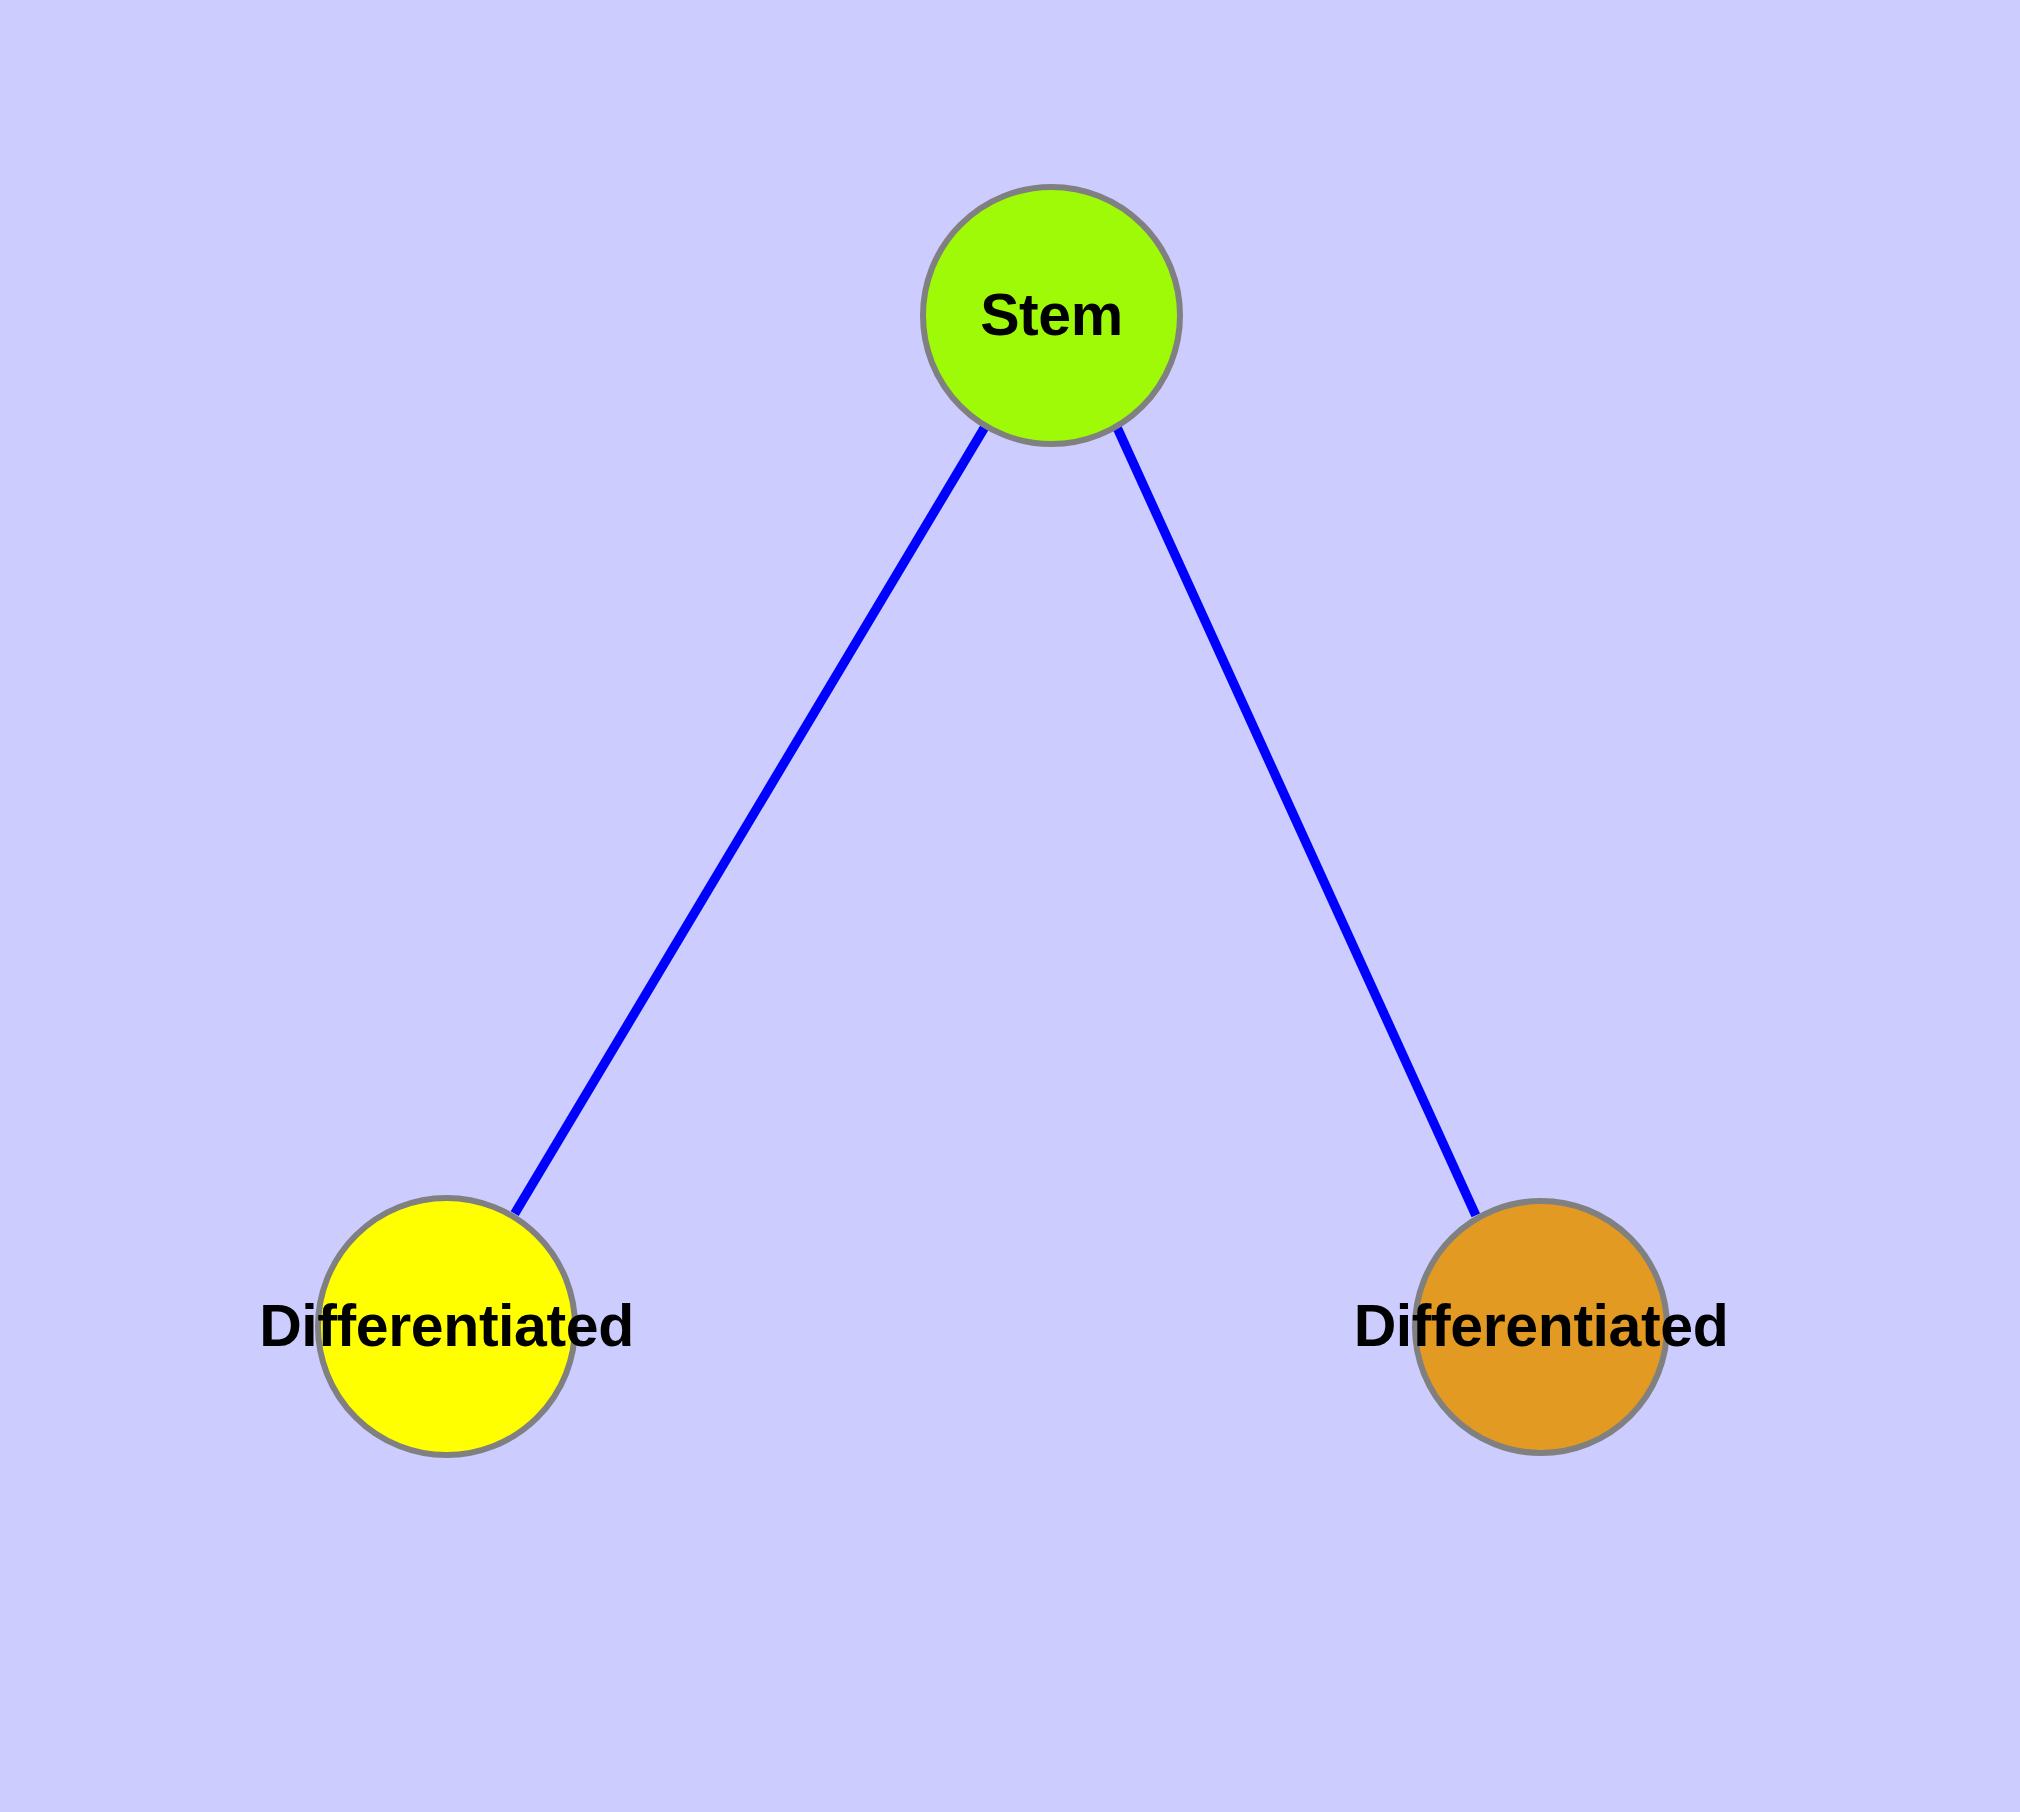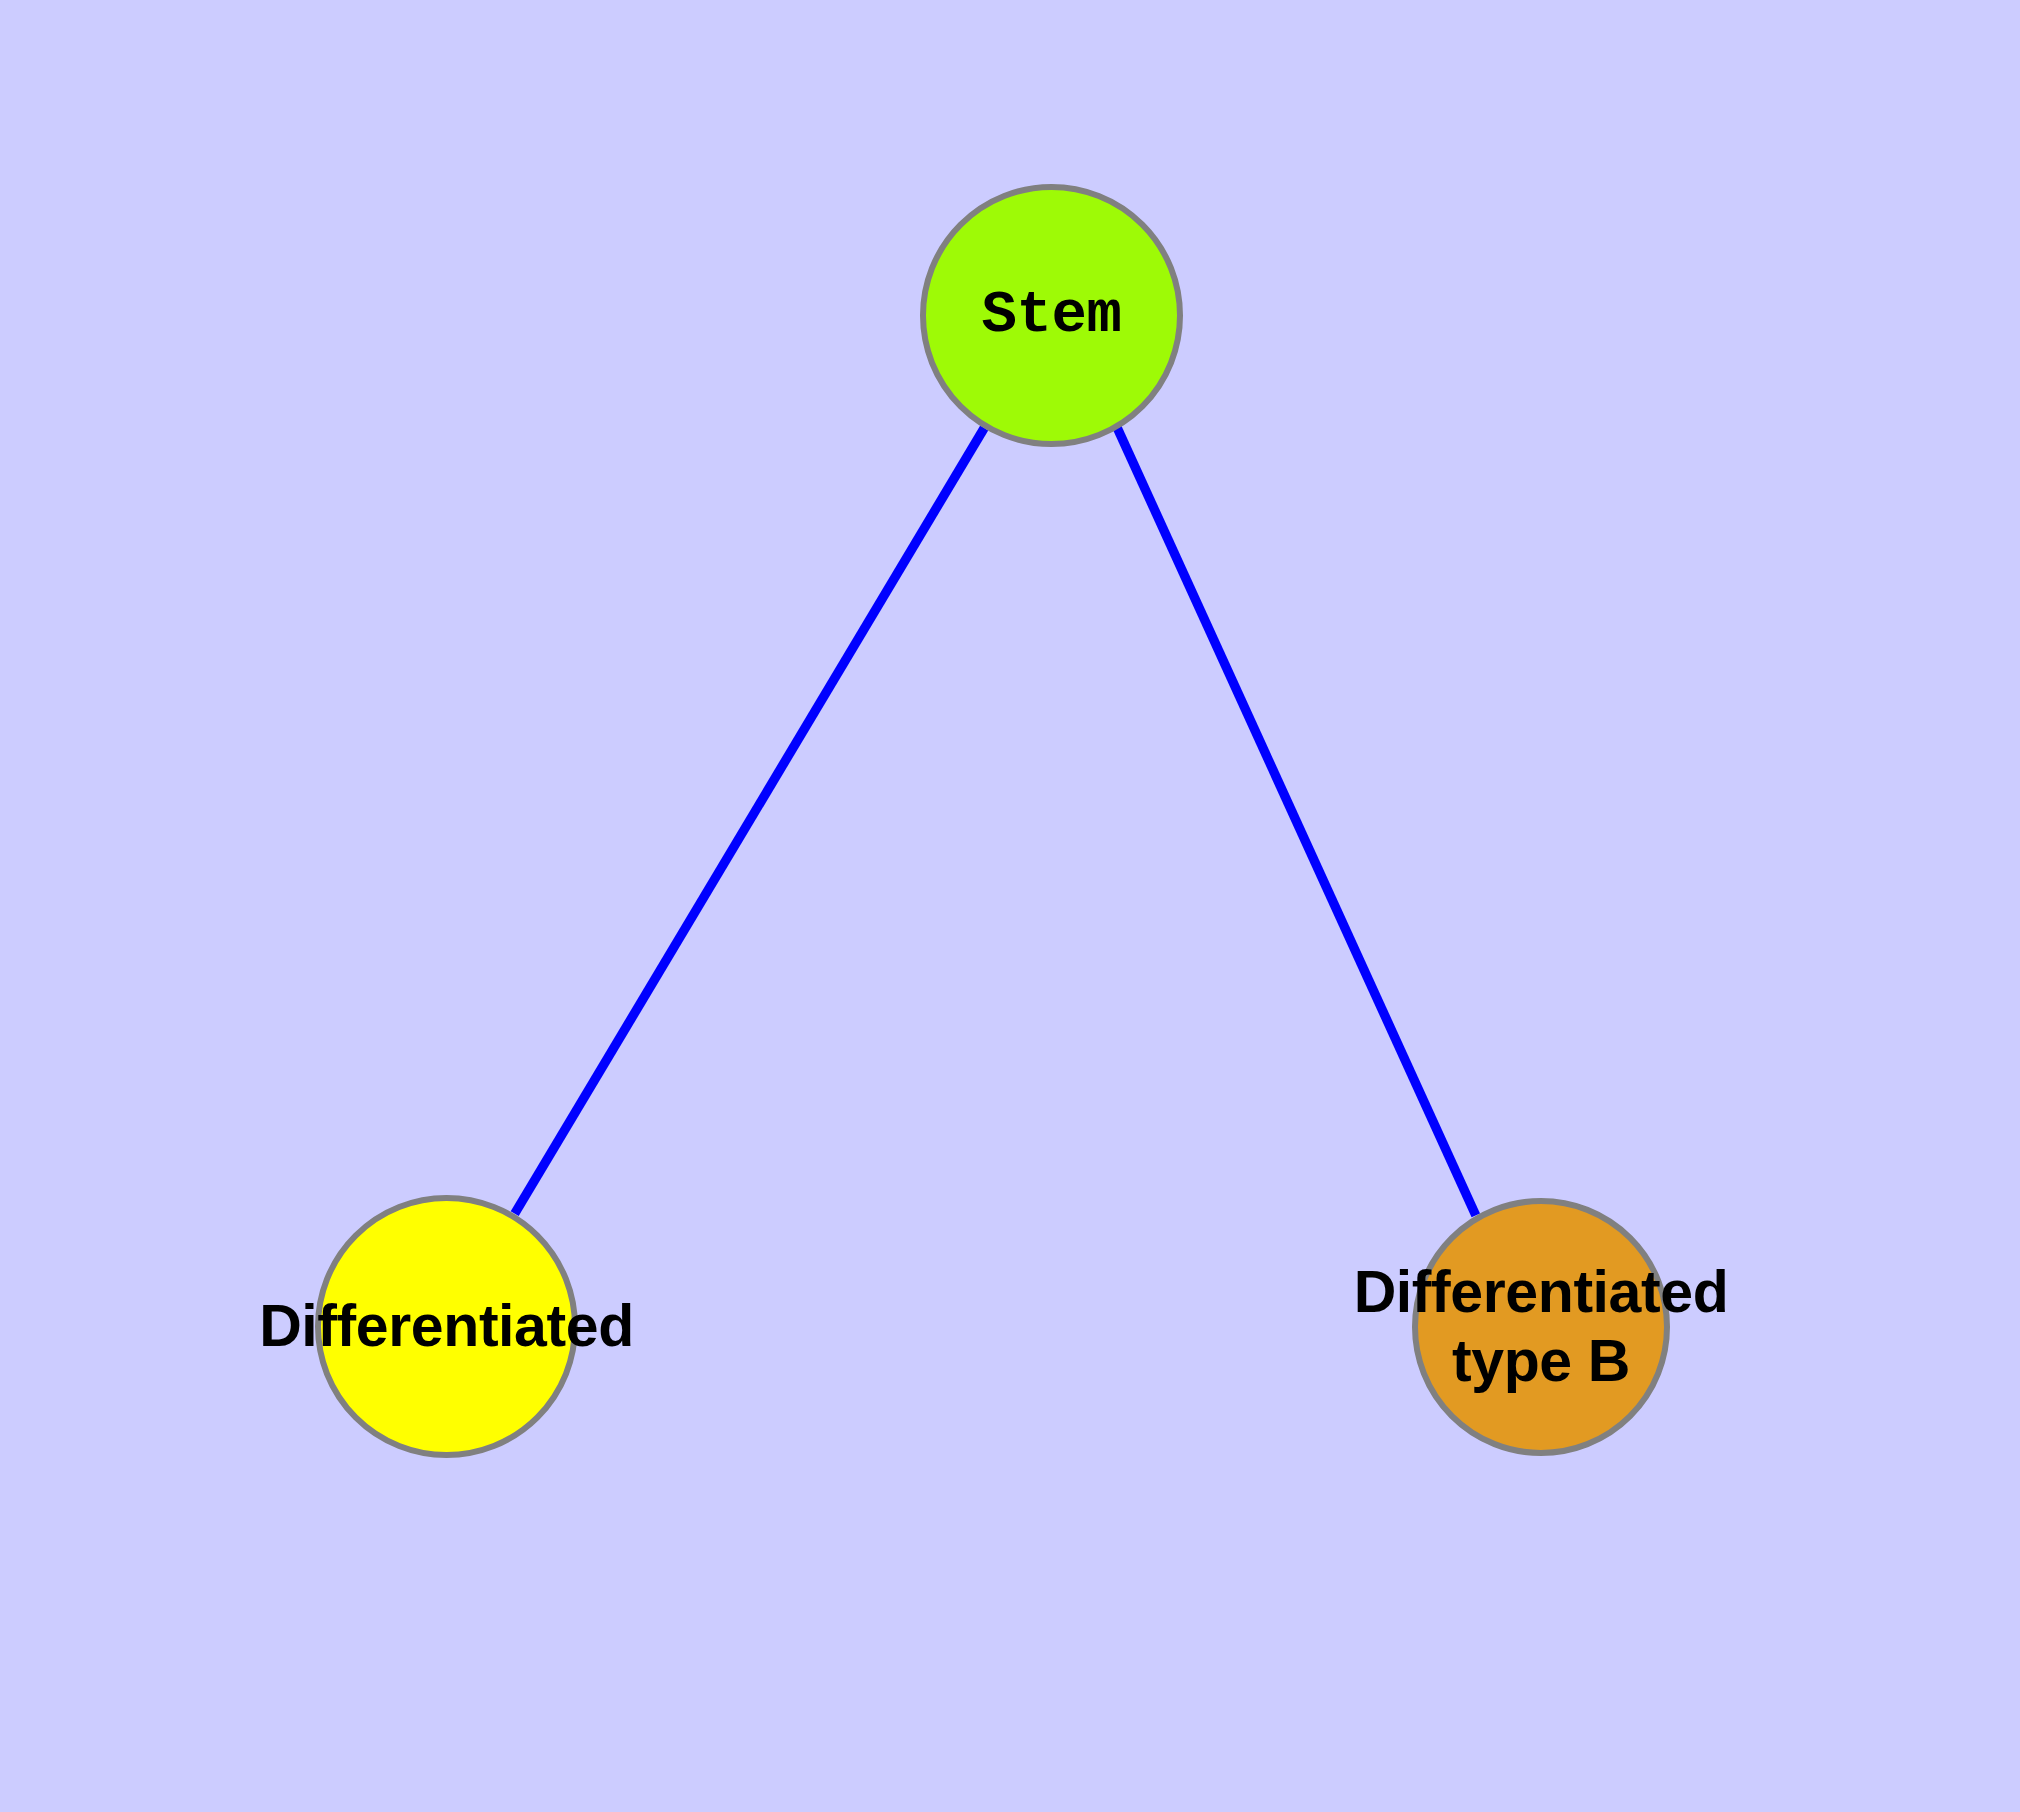--- a/index.html
+++ b/index.html
@@ -52,32 +52,31 @@
 <body style="background: rgb(204, 204, 255);">
 
 <div id="graph-canvas" style="width: 2021px; height: 1812px; background: rgb(204, 204, 255);">
 
   <svg id="edge-layer" viewBox="0 0 2384 2138" width="2021" height="1812" xmlns="http://www.w3.org/2000/svg">
     <line x1="1161" y1="505" x2="607" y2="1432" stroke="#0000FF" stroke-width="11" stroke-linecap="butt"></line>
     <line x1="1318" y1="505" x2="1741" y2="1434" stroke="#0000FF" stroke-width="11" stroke-linecap="butt"></line>
   </svg>
 
   <div class="graph-node" style="width: 263px; height: 263px; left: 920px; top: 184px; background: rgb(158, 250, 6); border-color: rgb(128, 128, 128); border-width: 6px;">
-    <div class="node-label" style="color: rgb(0, 0, 0); font-size: 59px; font-family: Liberation Mono, monospace;">
+    <div class="node-label" style="color: rgb(0, 0, 0); font-size: 59px;">
       <div>Stem</div>
     </div>
   </div>
 
   <div class="graph-node" style="width: 263px; height: 263px; left: 315px; top: 1195px; background: rgb(255, 255, 0); border-color: rgb(128, 128, 128); border-width: 6px;">
     <div class="node-label" style="color: rgb(0, 0, 0); font-size: 59px;">
       <div>Differentiated</div>
     </div>
   </div>
 
   <div class="graph-node" style="width: 258px; height: 258px; left: 1412px; top: 1198px; background: rgb(226, 154, 34); border-color: rgb(128, 128, 128); border-width: 6px;">
     <div class="node-label" style="color: rgb(0, 0, 0); font-size: 59px;">
       <div>Differentiated</div>
-      <div>type B</div>
     </div>
   </div>
 
 </div>
 
 
 </body></html>

